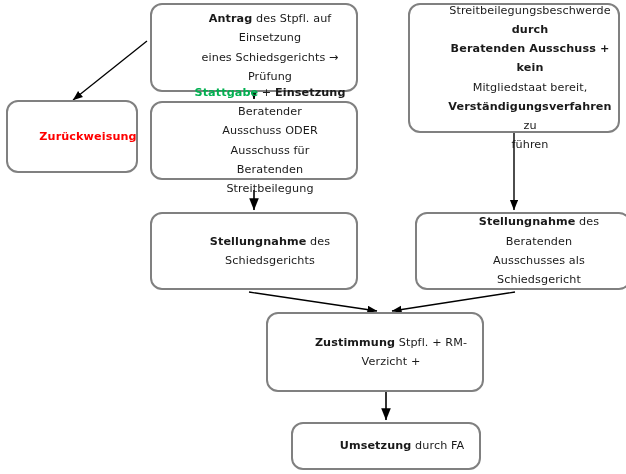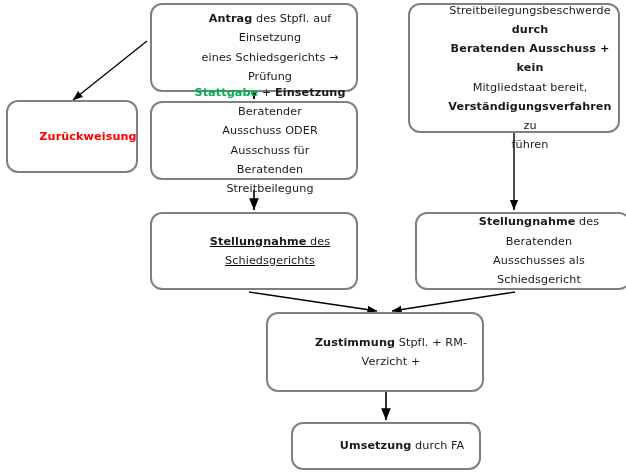--- a/index.html
+++ b/index.html
@@ -60,21 +60,21 @@
   }
   .accent-green {
     color: #00b050;
     font-weight: bold;
   }
   
   #node-antrag      { left: 150px; top: 3px;   width: 208px; height: 89px; }
   #node-zulassung   { left: 408px; top: 3px;   width: 212px; height: 130px; }
   #node-zurueck     { left: 6px;   top: 100px; width: 132px; height: 73px; }
   #node-stattgabe   { left: 150px; top: 101px; width: 208px; height: 79px; }
-  #node-stell-links { left: 150px; top: 212px; width: 208px; height: 78px; text-decoration: underline; }
+  #node-stell-links { left: 150px; top: 212px; width: 208px; height: 78px; }
   #node-stell-rechts{ left: 415px; top: 212px; width: 216px; height: 78px; }
   #node-zustimmung  { left: 266px; top: 312px; width: 218px; height: 80px; }
   #node-umsetzung   { left: 291px; top: 422px; width: 190px; height: 48px; }
 </style>
 </head>
 <body>
 
 <div id="canvas">
 
   <svg class="arrows" viewBox="0 0 626 474" width="626" height="474" xmlns="http://www.w3.org/2000/svg">

